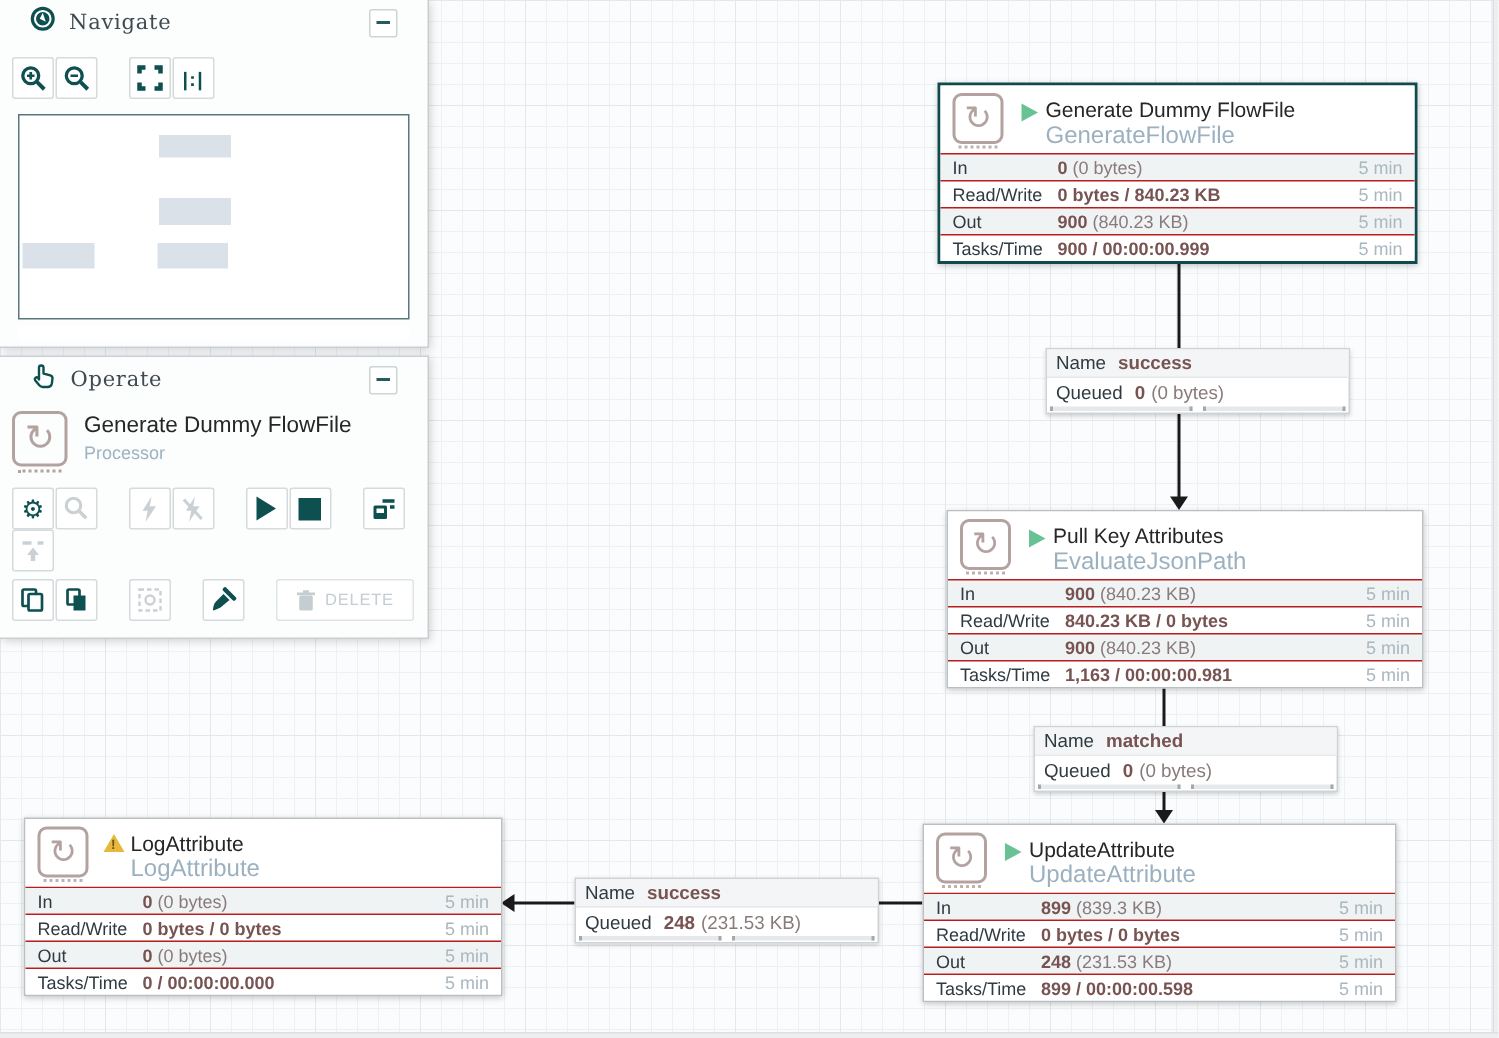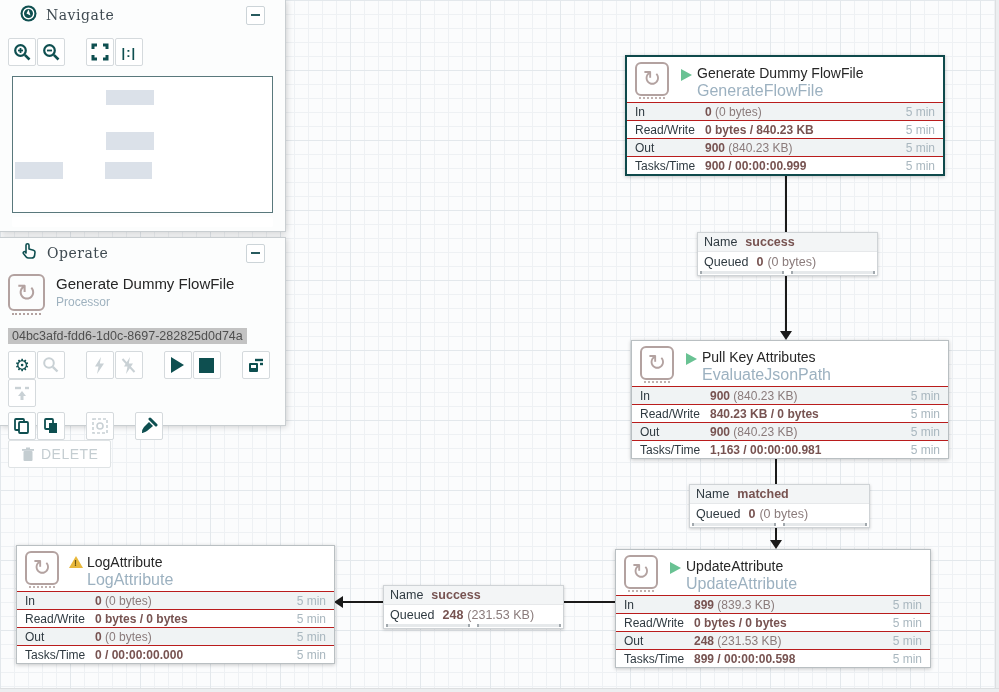--- a/index.html
+++ b/index.html
@@ -66,21 +66,21 @@
   .sel-type { position:absolute; left:48px; top:21px; font-size:12px; color:#9fb2bf; }
   .uuid {
     display:inline-block; margin:10px 0 0 8px; padding:1px 4px;
     background:#c3c3c3; color:#4f4f4f; font-size:12.5px;
   }
   .op-toolbar { padding:7px 0 0 8px; }
   .op-row2 { padding-top:5px; }
   .delete-btn {
     display:inline-flex; align-items:center; justify-content:center; height:28px; padding:0 12px;
     background:#fff; border:1px solid #dfe3e5; border-radius:2px; color:#c4cdd1;
-    font-size:14px; letter-spacing:0.5px; vertical-align:top; cursor:default;
+    font-size:11px; letter-spacing:0.5px; vertical-align:top; cursor:default;
   }
   .delete-btn svg { margin-right:6px; }
 
   
   .processor {
     position:absolute; width:320px; background:#fff;
     border:1px solid #b9bfc2; box-shadow:0 1px 4px rgba(0,0,0,0.22); cursor:pointer;
   }
   .processor.selected { border:2px solid #0f4a4c; }
   .proc-header { position:relative; height:45px; background:#fff; }
@@ -115,21 +115,21 @@
   .conn-line { position:absolute; background:#1a1a1a; }
   .arrow-down {
     position:absolute; width:0; height:0;
     border-left:6px solid transparent; border-right:6px solid transparent; border-top:9px solid #1a1a1a;
   }
   .arrow-left {
     position:absolute; width:0; height:0;
     border-top:6px solid transparent; border-bottom:6px solid transparent; border-right:9px solid #1a1a1a;
   }
   .conn-label {
-    position:absolute; width:181px; background:#fff;
+    position:absolute; width:203px; background:#fff;
     border:1px solid #cfd3d6; box-shadow:0 1px 3px rgba(0,0,0,0.2);
     font-size:12.5px; cursor:pointer;
   }
   .conn-row { display:flex; height:19px; align-items:center; padding:0 6px; }
   .conn-row.name { background:#f3f5f6; border-bottom:1px solid #e6e8ea; }
   .conn-key { color:#2f3a41; margin-right:8px; }
   .conn-val { color:#775351; font-weight:bold; }
   .conn-size { color:#8a7b7b; margin-left:4px; }
   .conn-meter { display:flex; height:4px; padding:0 2px 1px 2px; justify-content:space-between; }
   .conn-meter .seg {
@@ -207,21 +207,20 @@
     <span class="panel-title">Operate</span>
     <span class="collapse-btn">
         <span class="minus"></span>
       </span>
   </div>
   <div class="sel-info">
     <span class="proc-icon-big">↻</span>
     <span class="sel-name">Generate Dummy FlowFile</span>
     <span class="sel-type">Processor</span>
   </div>
-  <span class="uuid">04bc3afd-fdd6-1d0c-8697-282825d0d74a</span>
   <div class="op-toolbar">
     <span class="tool-btn" style="font-size:17px;">⚙</span><span class="gap-s"></span><span class="tool-btn disabled">
       <svg width="18" height="18" viewBox="0 0 18 18">
           <circle cx="7" cy="7" r="4.8" fill="none" stroke="currentColor" stroke-width="2"></circle>
           <line x1="10.8" y1="10.8" x2="15.5" y2="15.5" stroke="currentColor" stroke-width="2.4"></line>
         </svg>
     </span>
     <span class="gap"></span>
     <span class="tool-btn disabled">
       <svg width="13" height="17" viewBox="0 0 13 17">

